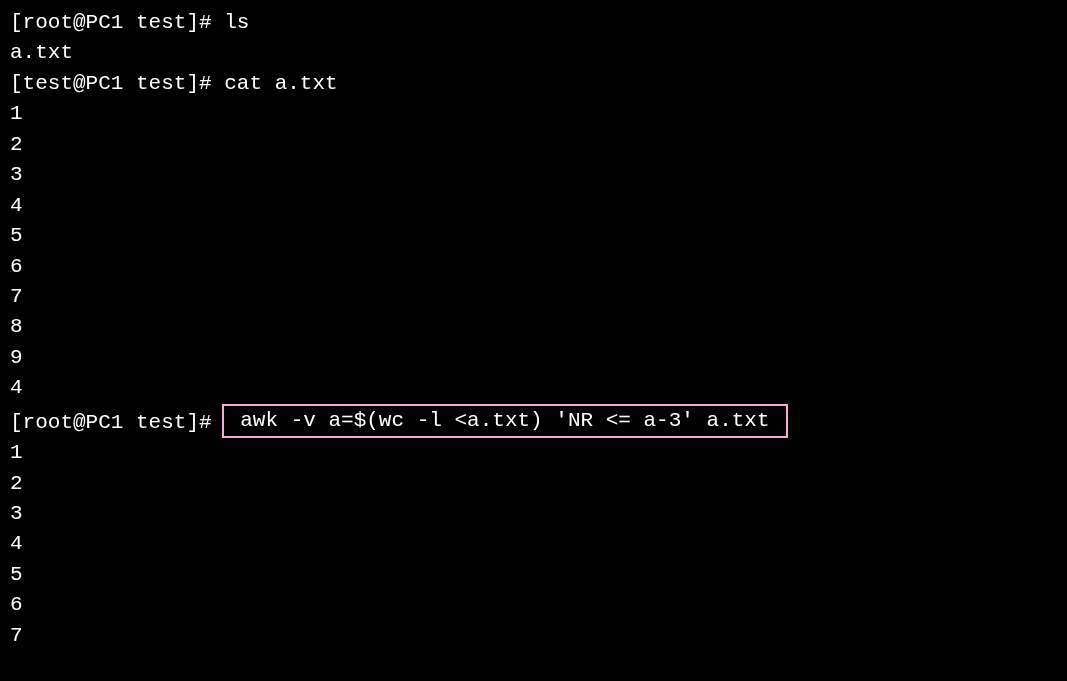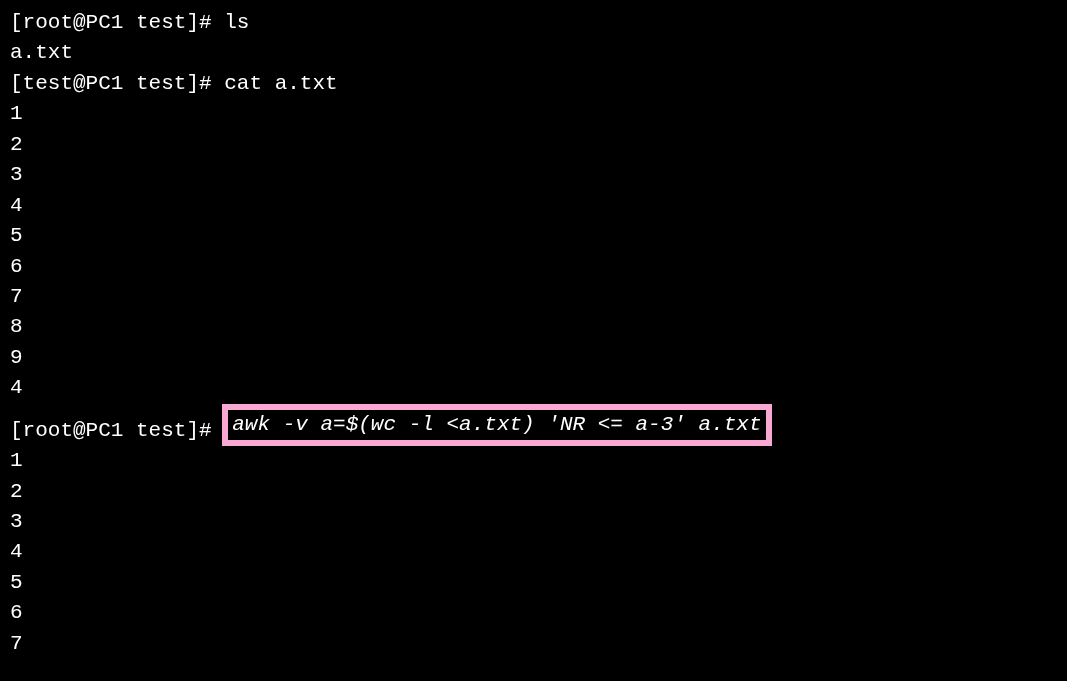--- a/index.html
+++ b/index.html
@@ -15,25 +15,24 @@
       line-height: 1.45;
       padding: 8px 10px;
       width: 1067px;
       height: 681px;
       overflow: hidden;
     }
     .terminal-line {
       white-space: pre;
     }
     .highlight-box {
-      border: 6px solid #f9a8d4;
-      padding: 0 4px;
+      border: 2px solid #f9a8d4;
+      padding: 0 16px;
       display: inline-block;
       margin-left: -2px;
-      font-style: italic;
     }
     .highlight-line {
       display: flex;
       align-items: flex-end;
     }
   </style>
 </head>
 <body>
 
 <div class="terminal-line">[root@PC1 test]# ls</div>

